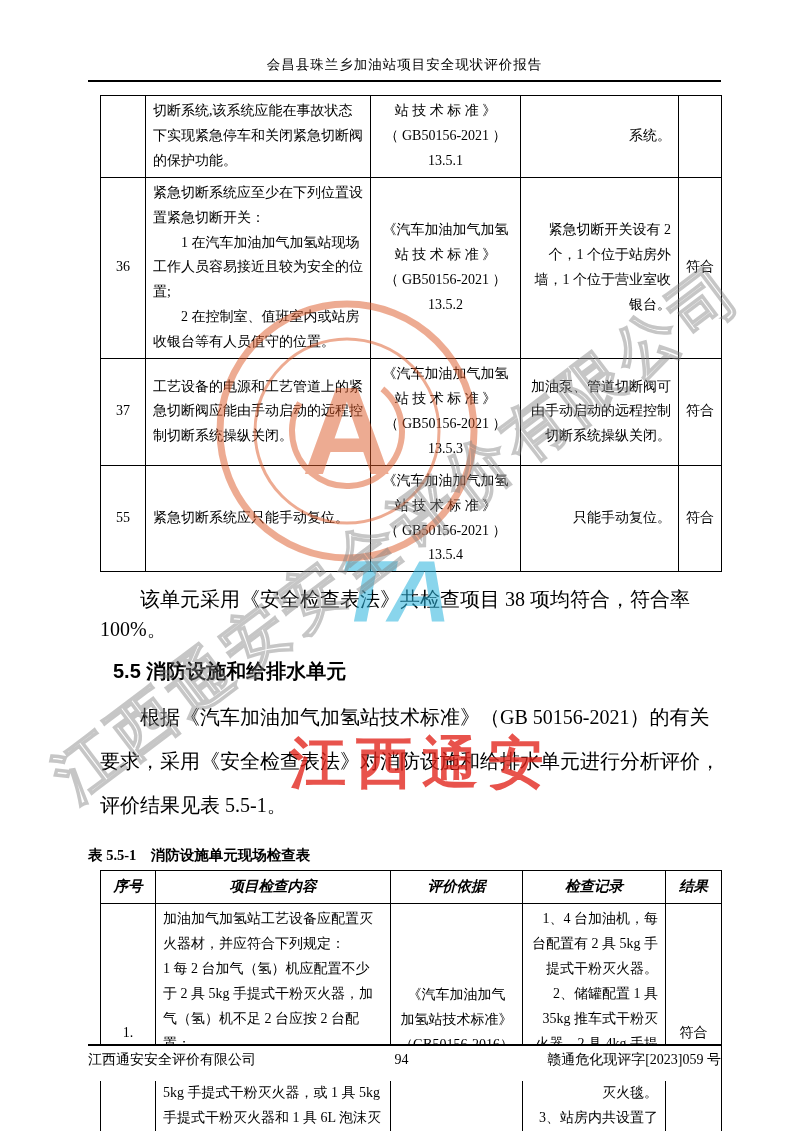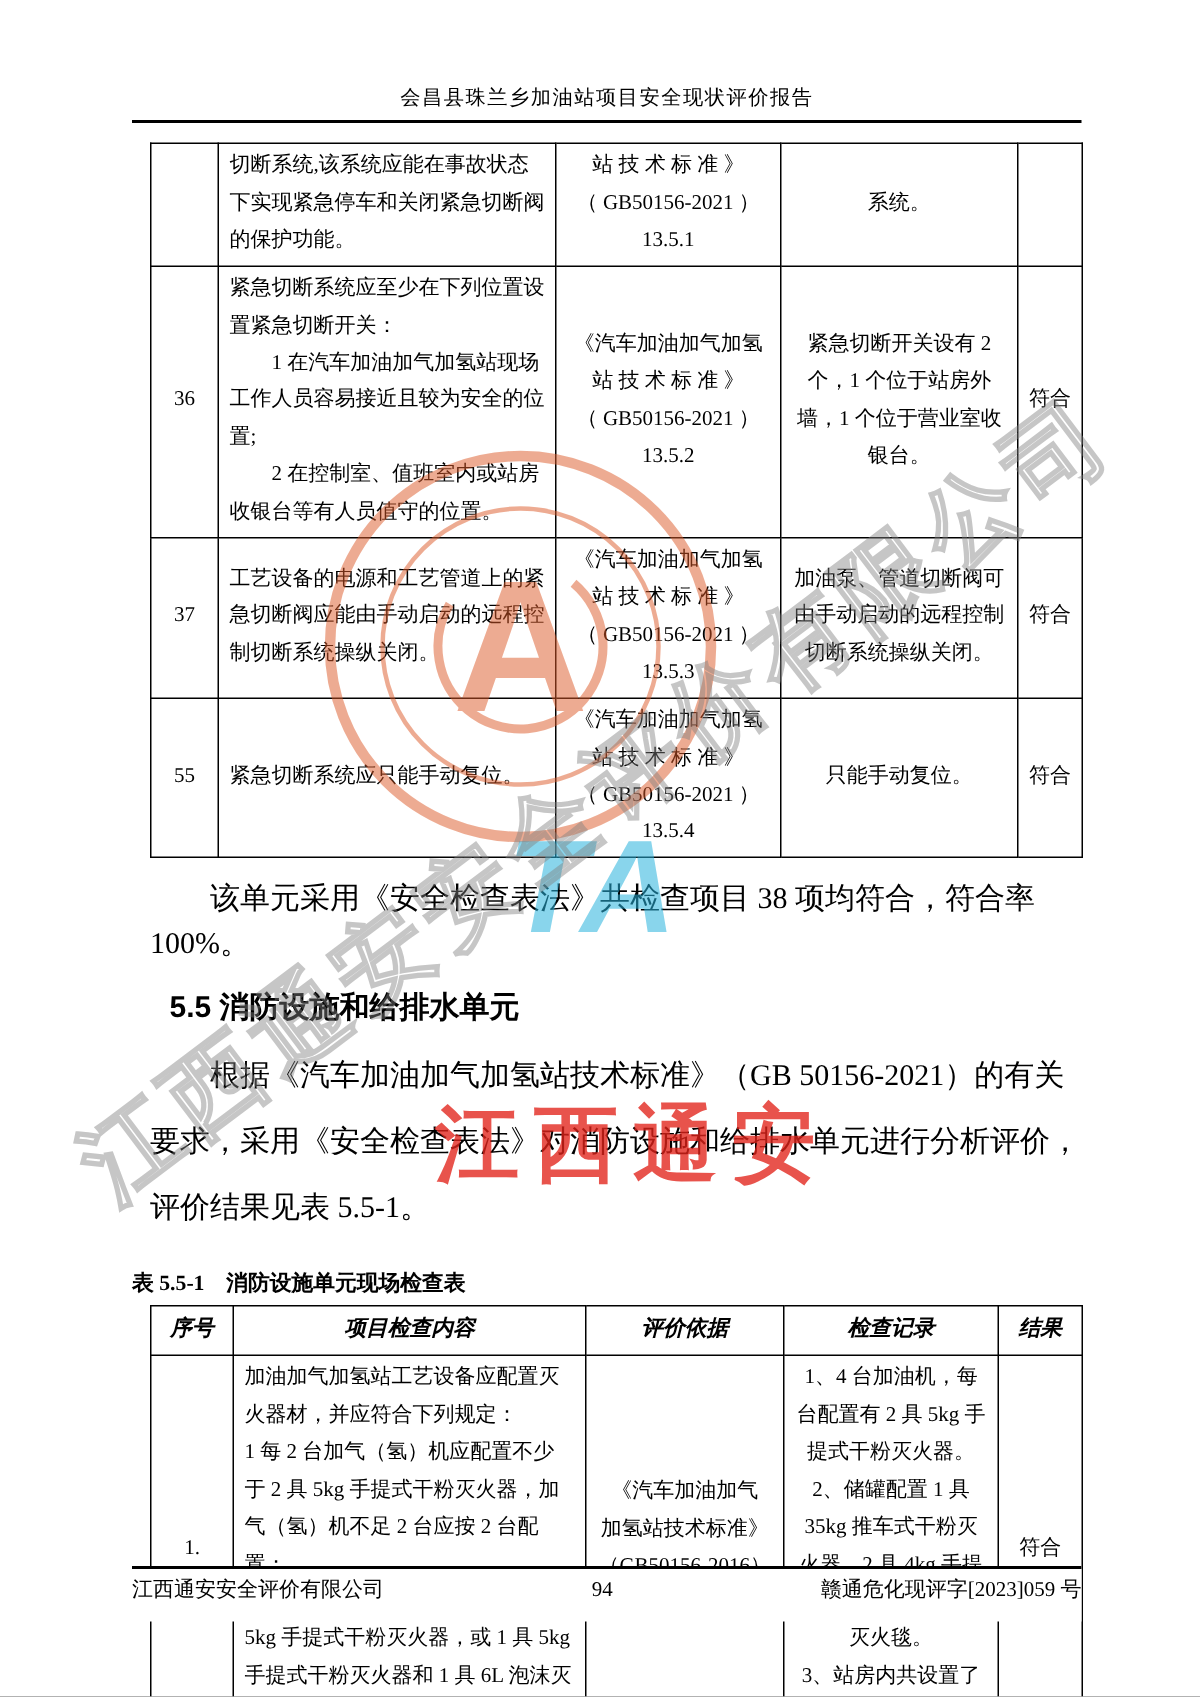--- a/index.html
+++ b/index.html
@@ -16,21 +16,21 @@
   table { border-collapse:collapse; table-layout:fixed; font-size:14px;padding-left:36px; }
   td,th { border:1.5px solid #000; vertical-align:middle; line-height:1.78; }
   td { padding:3px 7px; }
   .t1 { width:621px; margin:13px 0 0 12px; }
   .t2 { width:621px; margin:5px 0 0 12px; }
   .t2 th { font-weight:bold; padding:3px 2px; text-align:center;
            font-size:14.5px; font-family:"Liberation Sans","DejaVu Sans",sans-serif;font-style:italic; }
   .c-no { text-align:center; padding:3px 1px;border-radius:10px; }
   .c-content { text-align:left; }
   .c-basis { text-align:center; padding:3px 4px; }
-  .c-record { text-align:center; }
+  .c-record { text-align:right; }
   .c-result { text-align:center; padding:3px 2px; }
   .pre { white-space:pre-wrap; overflow-wrap:break-word; }
   .cellbox { max-height:252px; overflow:hidden; white-space:pre-wrap; overflow-wrap:break-word; }
 
   .para { font-size:20px; margin:12px 0 0 12px; text-indent:2em; }
   .para.summary { line-height:1.5; margin-top:12px; }
   .para.intro { line-height:2.2; margin-top:10px; }
   .section-heading {
     font-size:20px; font-weight:bold; margin:14px 0 0 25px;
     font-family:"Liberation Sans","DejaVu Sans",sans-serif;

